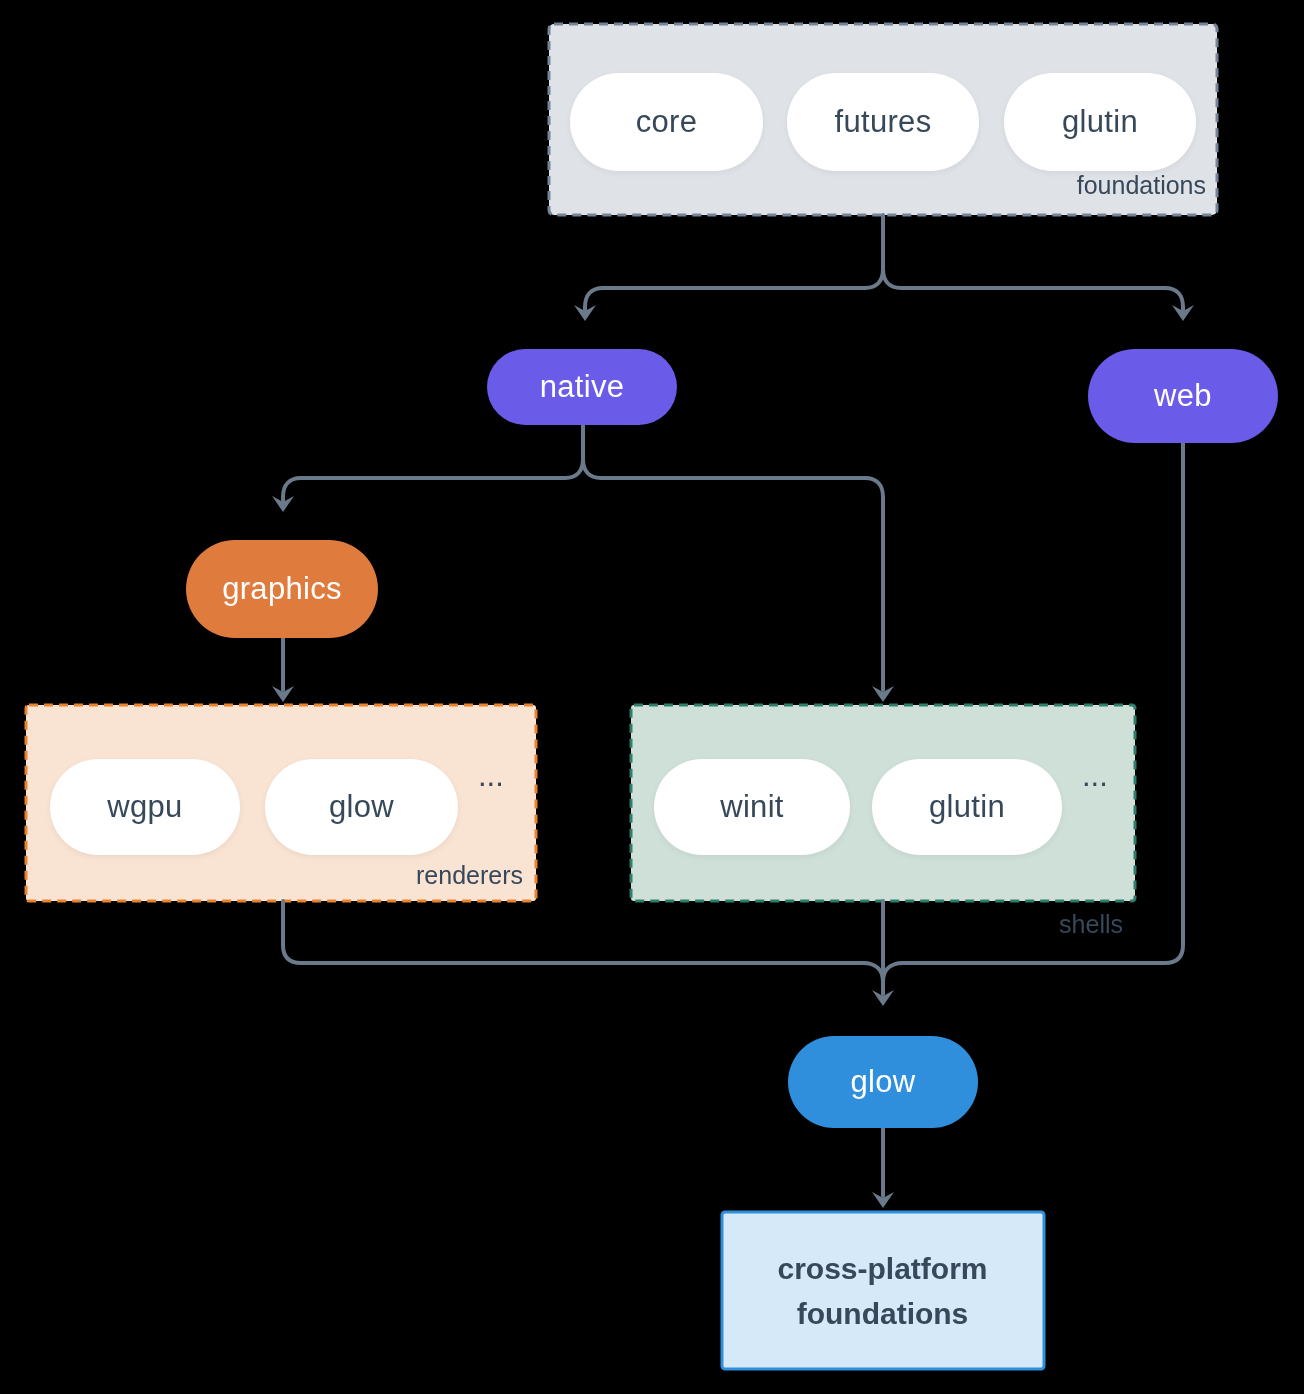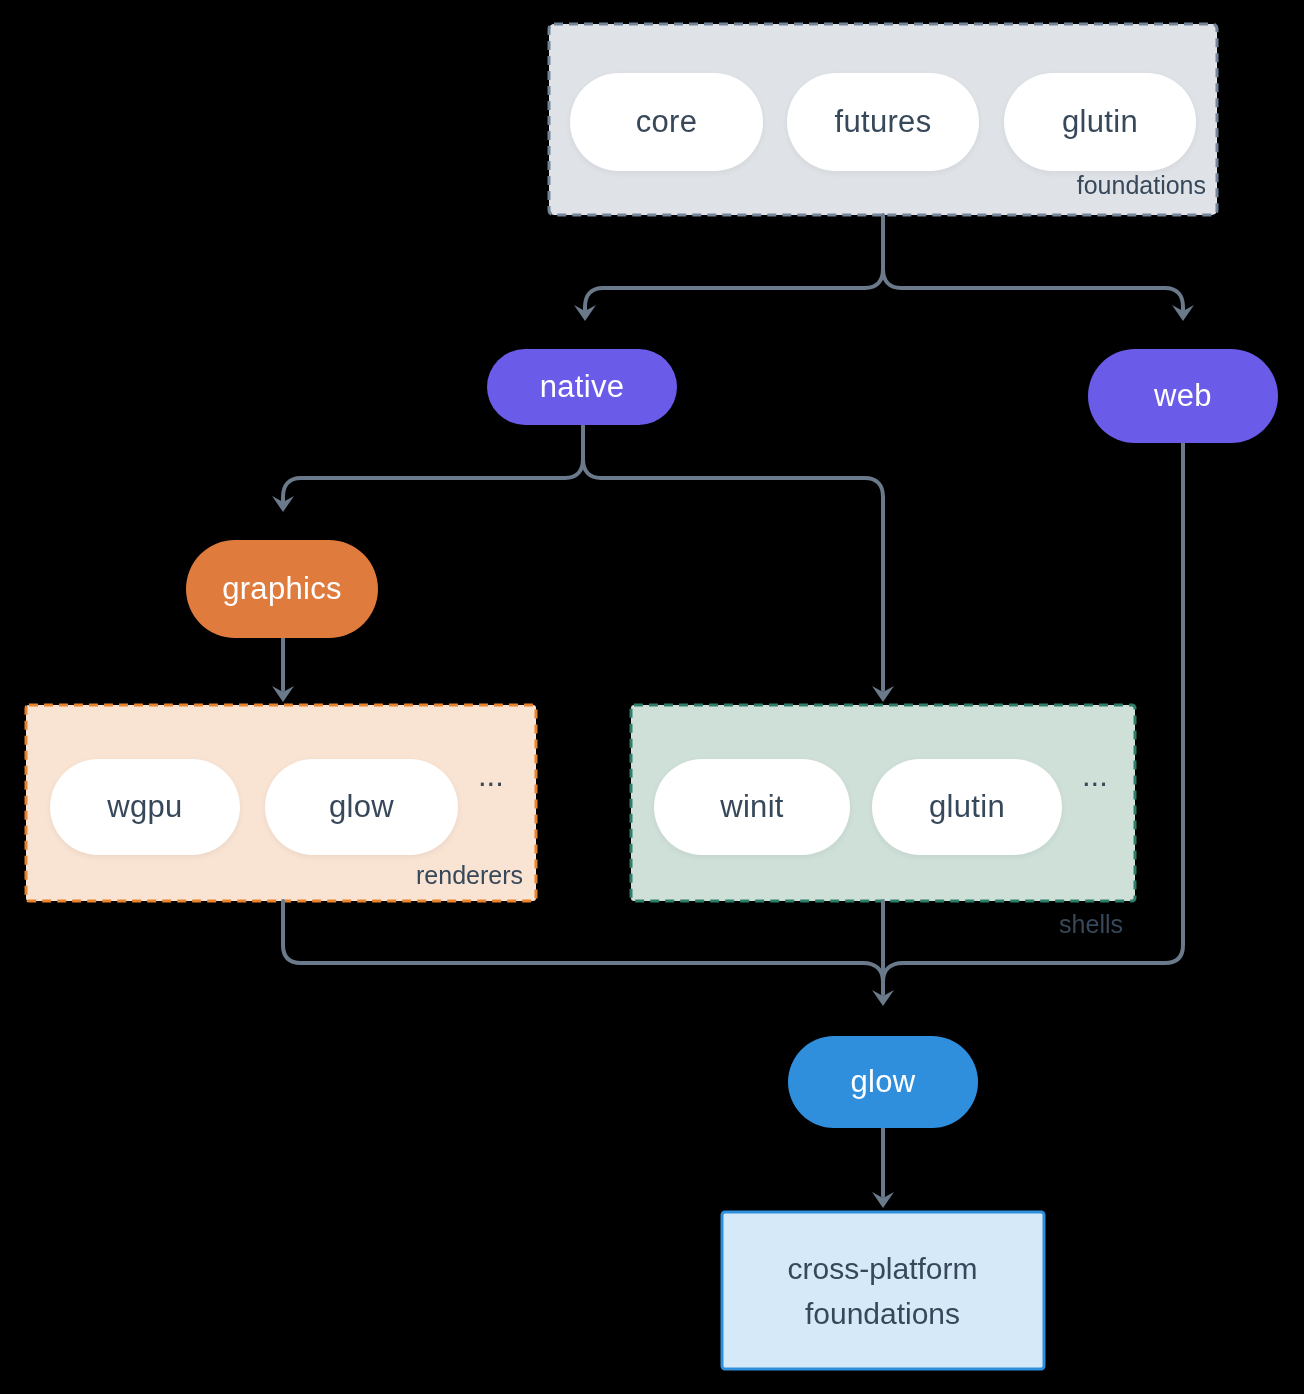--- a/index.html
+++ b/index.html
@@ -31,21 +31,21 @@
   .pill.purple { background:var(--purple); color:var(--text-light); }
   .pill.orange { background:var(--orange); color:var(--text-light); }
   .pill.blue   { background:var(--blue);   color:var(--text-light); }
   .group-label {
     position:absolute; font-size:25px; color:var(--text-dark); text-align:right;
   }
   .ellipsis { position:absolute; font-size:31px; color:var(--text-dark); }
   .app-text {
     position:absolute; left:721px; top:1212px; width:323px; height:157px;
     display:flex; flex-direction:column; align-items:center; justify-content:center;
-    font-size:30px; line-height:45px; color:var(--text-dark); text-align:right;
+    font-size:30px; line-height:45px; color:var(--text-dark); text-align:right;font-weight:bold;
   }
 </style>
 </head>
 <body>
 
 <div class="stage">
 
   <svg width="1304" height="1394" viewBox="0 0 1304 1394">
 
     <rect class="dashed-rect r-foundations" x="549" y="24" width="668" height="191" rx="5"></rect>

